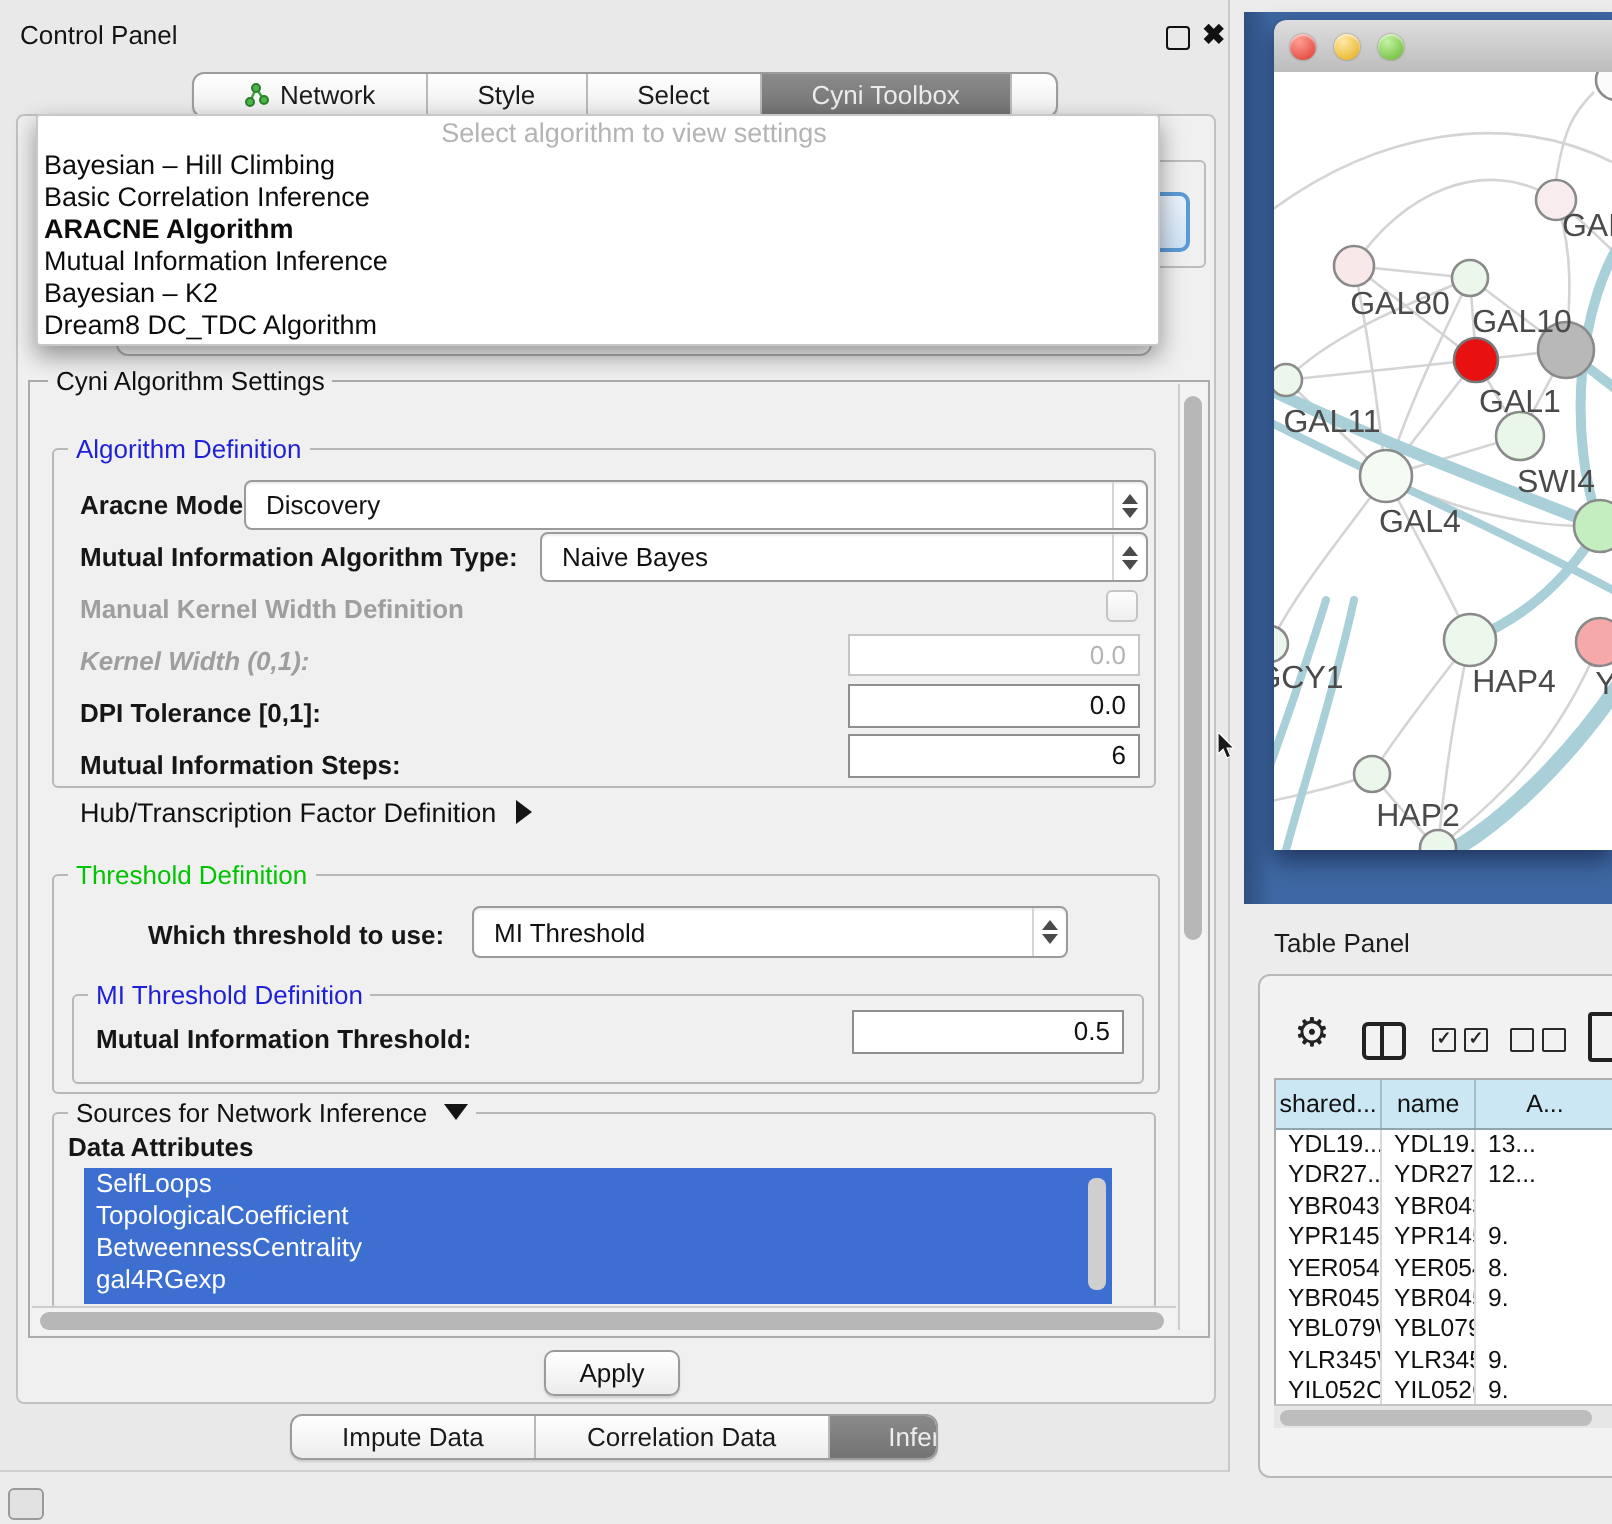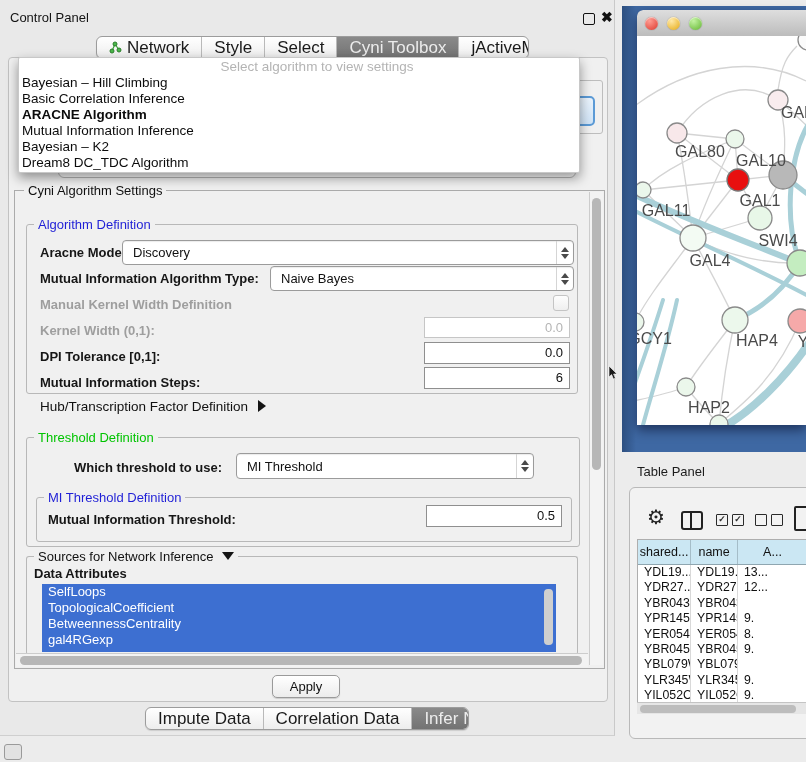--- a/index.html
+++ b/index.html
@@ -7,22 +7,22 @@
           font-family:"Liberation Sans",sans-serif;-webkit-font-smoothing:antialiased;}
   .abs{position:absolute;}
   
   #cp-window{left:0;top:0;width:614px;height:735px;background:#e9e9e9;border-bottom:1px solid #cfcfcf;border-right:1px solid #c9c9c9;}
   #cp-title{left:10px;top:10px;font-size:13px;color:#141414;}
   #cp-float{left:583px;top:13px;width:10px;height:10px;border:1.6px solid #111;border-radius:2px;}
   #cp-close{left:601px;top:9px;font-size:14px;font-weight:bold;color:#111;}
   
   .tabbar{top:36px;height:21px;display:flex;border:1px solid #9c9c9c;border-radius:6px;overflow:hidden;
           background:linear-gradient(#ffffff,#ededed);box-shadow:0 1px 1px rgba(0,0,0,.12);}
-  .tabbar .seg{display:flex;align-items:center;justify-content:center;font-size:17px;color:#1a1a1a;
-          border-right:1px solid #b9b9b9;padding:0 12px;white-space:nowrap;}
+  .tabbar .seg{display:flex;align-items:center;justify-content:center;font-size:13px;color:#1a1a1a;
+          border-right:1px solid #b9b9b9;padding:0 25px;white-space:nowrap;}
   .tabbar .seg:last-child{border-right:none;}
   .tabbar .seg.active{background:linear-gradient(#8a8a8a,#737373);color:#ececec;}
   #top-tabs{left:96px;width:431px;}
   #top-tabs .seg{flex:0 0 auto;}
   .net-ico{width:13px;height:13px;margin-right:5px;}
   
   #content-panel{left:8px;top:57px;width:598px;height:643px;background:#f0f0f0;border:1px solid #c2c2c2;border-radius:4px;}
   
   .ghost-border{left:30px;top:80px;width:571px;height:52px;border:1px solid #bdbdbd;border-radius:3px;}
   .ghost-combo-btn{left:575px;top:96px;width:16px;height:26px;border:2px solid #5b9ad6;border-radius:5px;
@@ -166,21 +166,21 @@
       <span class="val">Naive Bayes</span>
       <span class="arr">
           <span class="tri-up"></span>
           <span class="tri-dn"></span>
         </span>
     </div>
 
     <div class="abs lbl dis" style="left:40px;top:297px;">Manual Kernel Width Definition</div>
     <div class="abs chk" style="left:553px;top:295px;"></div>
 
-    <div class="abs lbl dis" style="left:40px;top:323px;">Kernel Width (0,1):</div>
+    <div class="abs lbl dis" style="left:40px;top:323px;font-style:italic;">Kernel Width (0,1):</div>
     <div class="abs field dis" style="left:424px;top:317px;width:146px;height:21px;line-height:19px;">0.0</div>
 
     <div class="abs lbl" style="left:40px;top:349px;">DPI Tolerance [0,1]:</div>
     <div class="abs field" style="left:424px;top:342px;width:146px;height:22px;line-height:20px;">0.0</div>
 
     <div class="abs lbl" style="left:40px;top:375px;">Mutual Information Steps:</div>
     <div class="abs field" style="left:424px;top:367px;width:146px;height:22px;line-height:20px;">6</div>
 
     <div class="abs plain" style="left:40px;top:399px;">
       <span>Hub/Transcription Factor Definition</span><span class="exp-right"></span>

